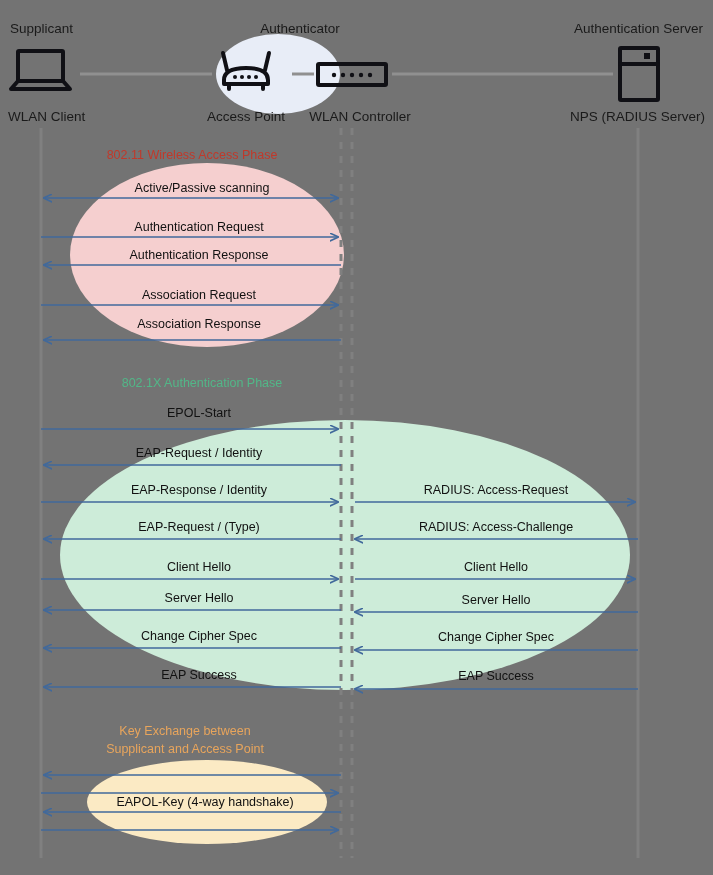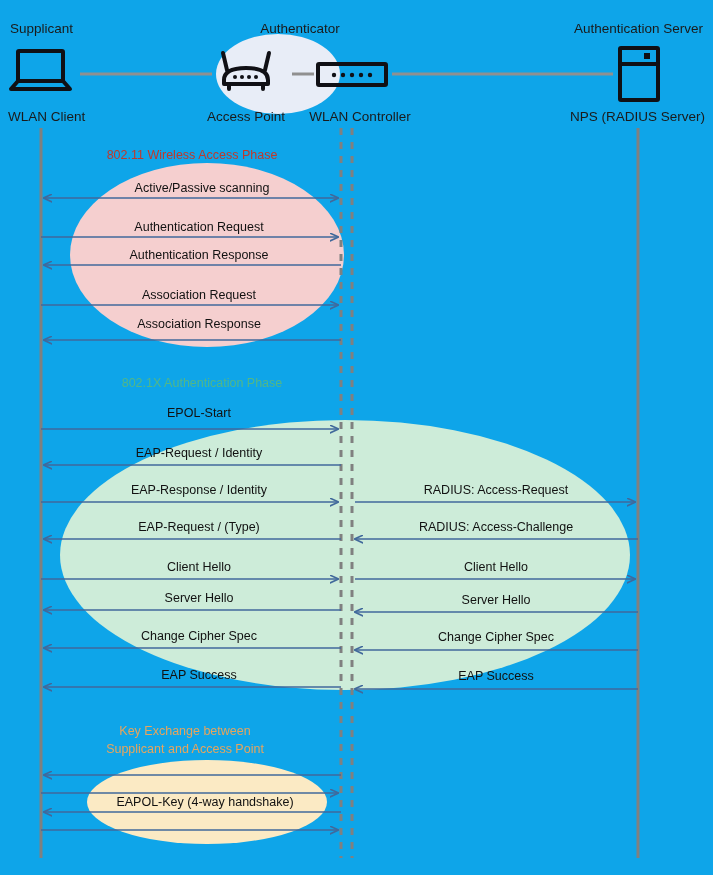--- a/index.html
+++ b/index.html
@@ -10,21 +10,21 @@
   }
   body {
     font-family: "Liberation Sans", sans-serif;
     -webkit-font-smoothing: antialiased;
   }
   #diagram-root {
     position: relative;
     width: 713px;
     height: 875px;
     overflow: hidden;
-    background: #0ea5e9;
+    background: #737373;
   }
   svg.canvas {
     position: absolute;
     top: 0;
     left: 0;
     width: 713px;
     height: 875px;
   }
   .actor-title {
     font-size: 13.5px;

